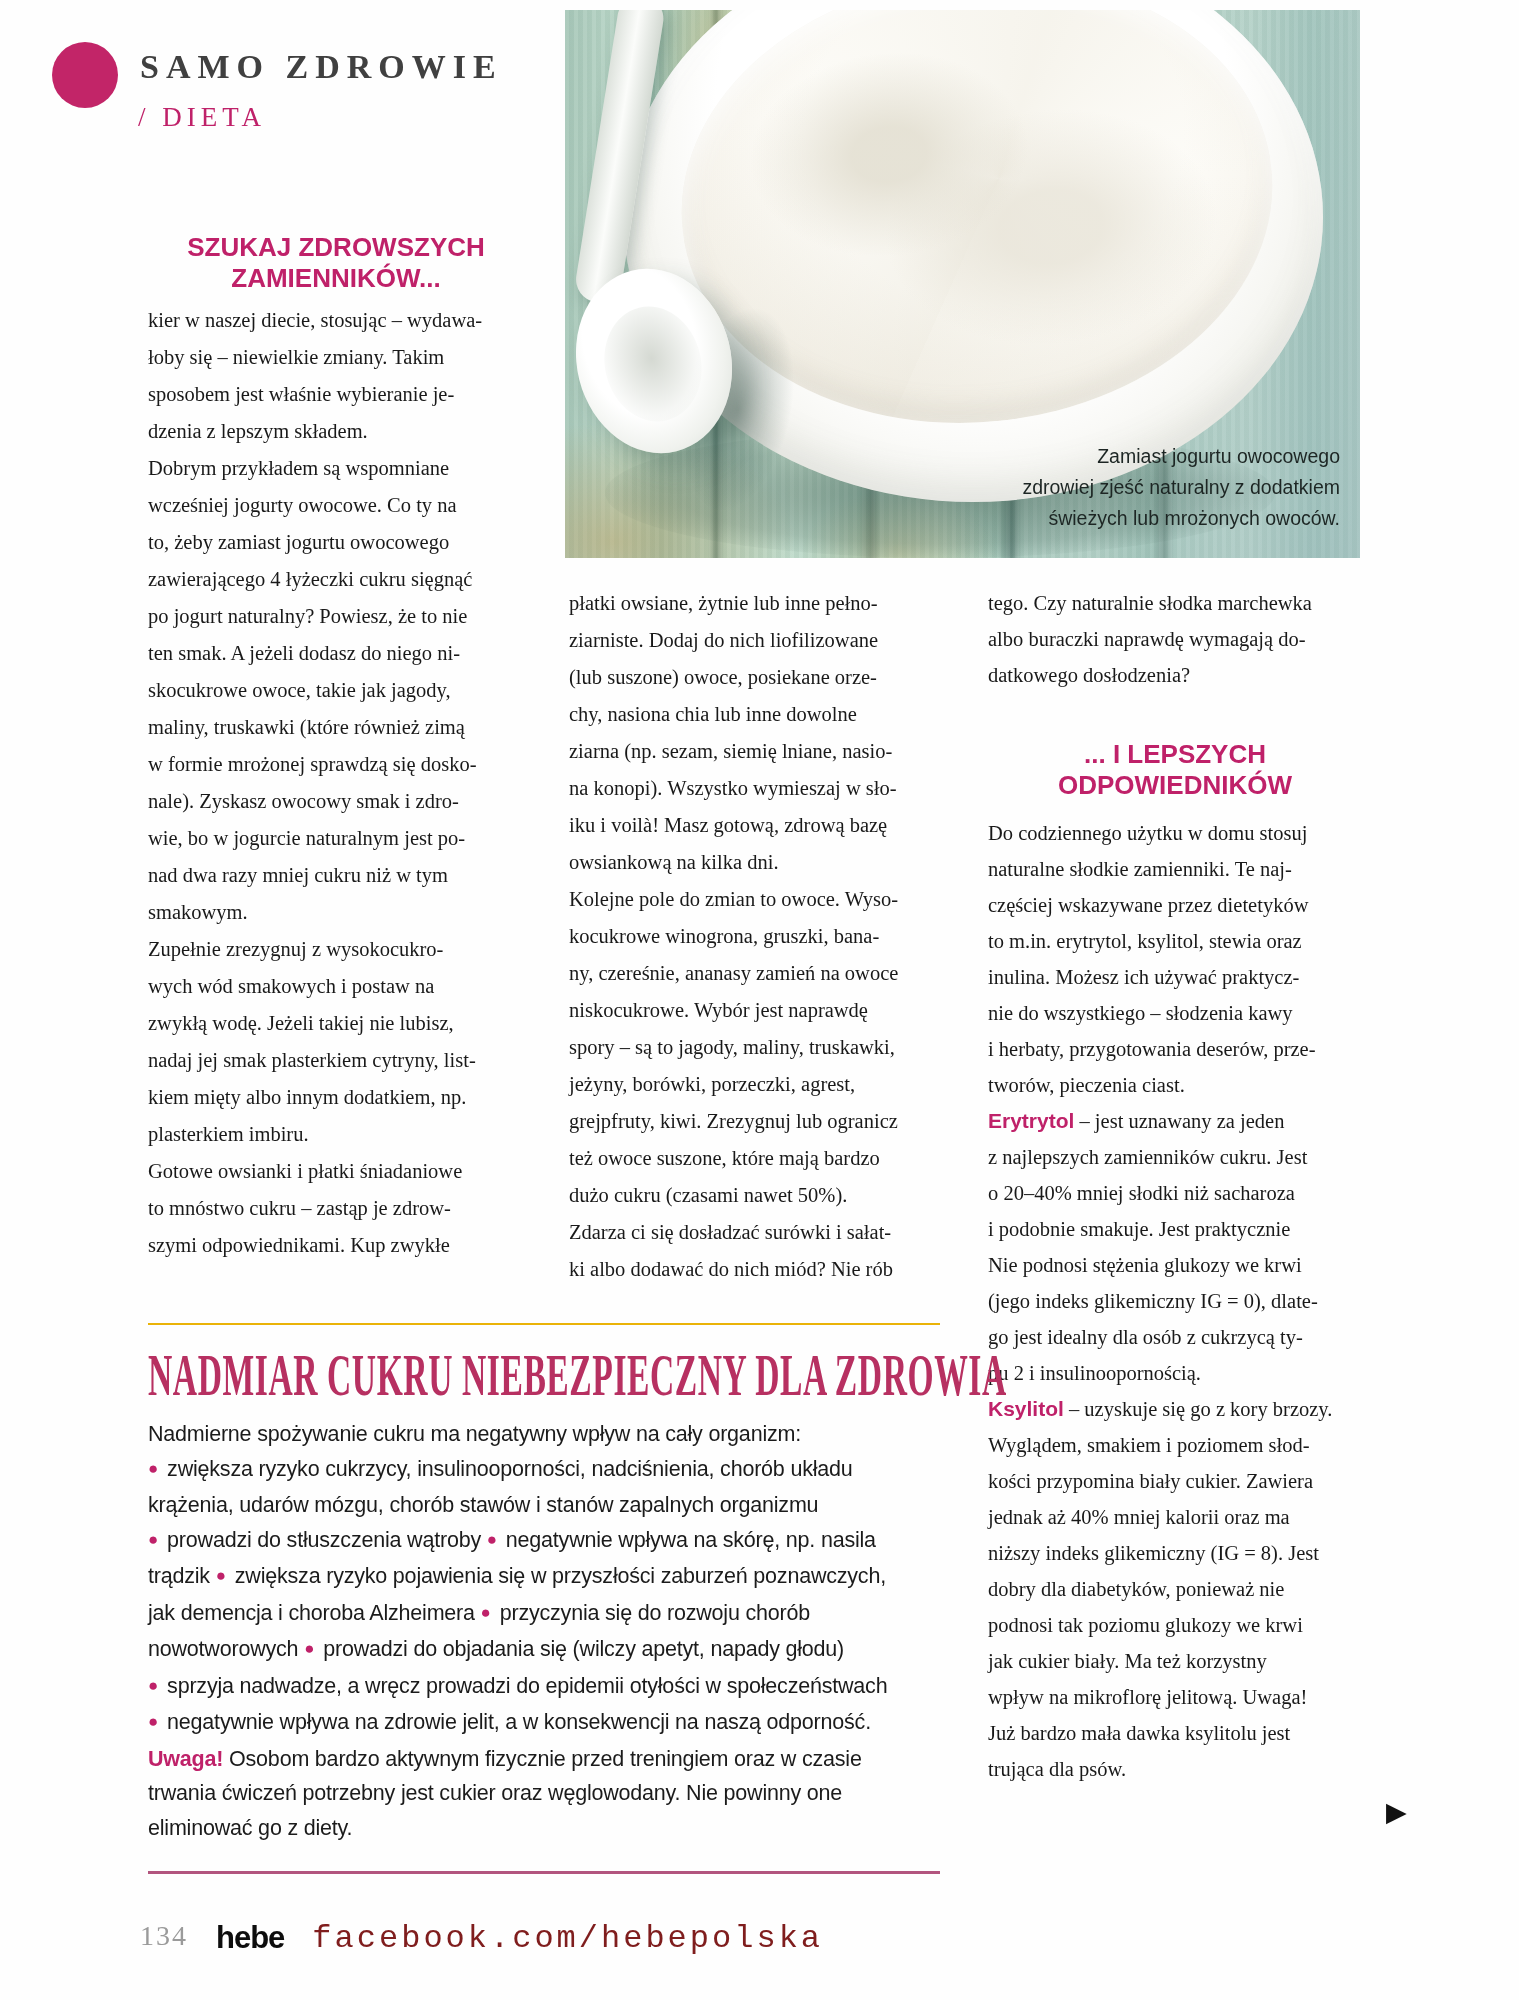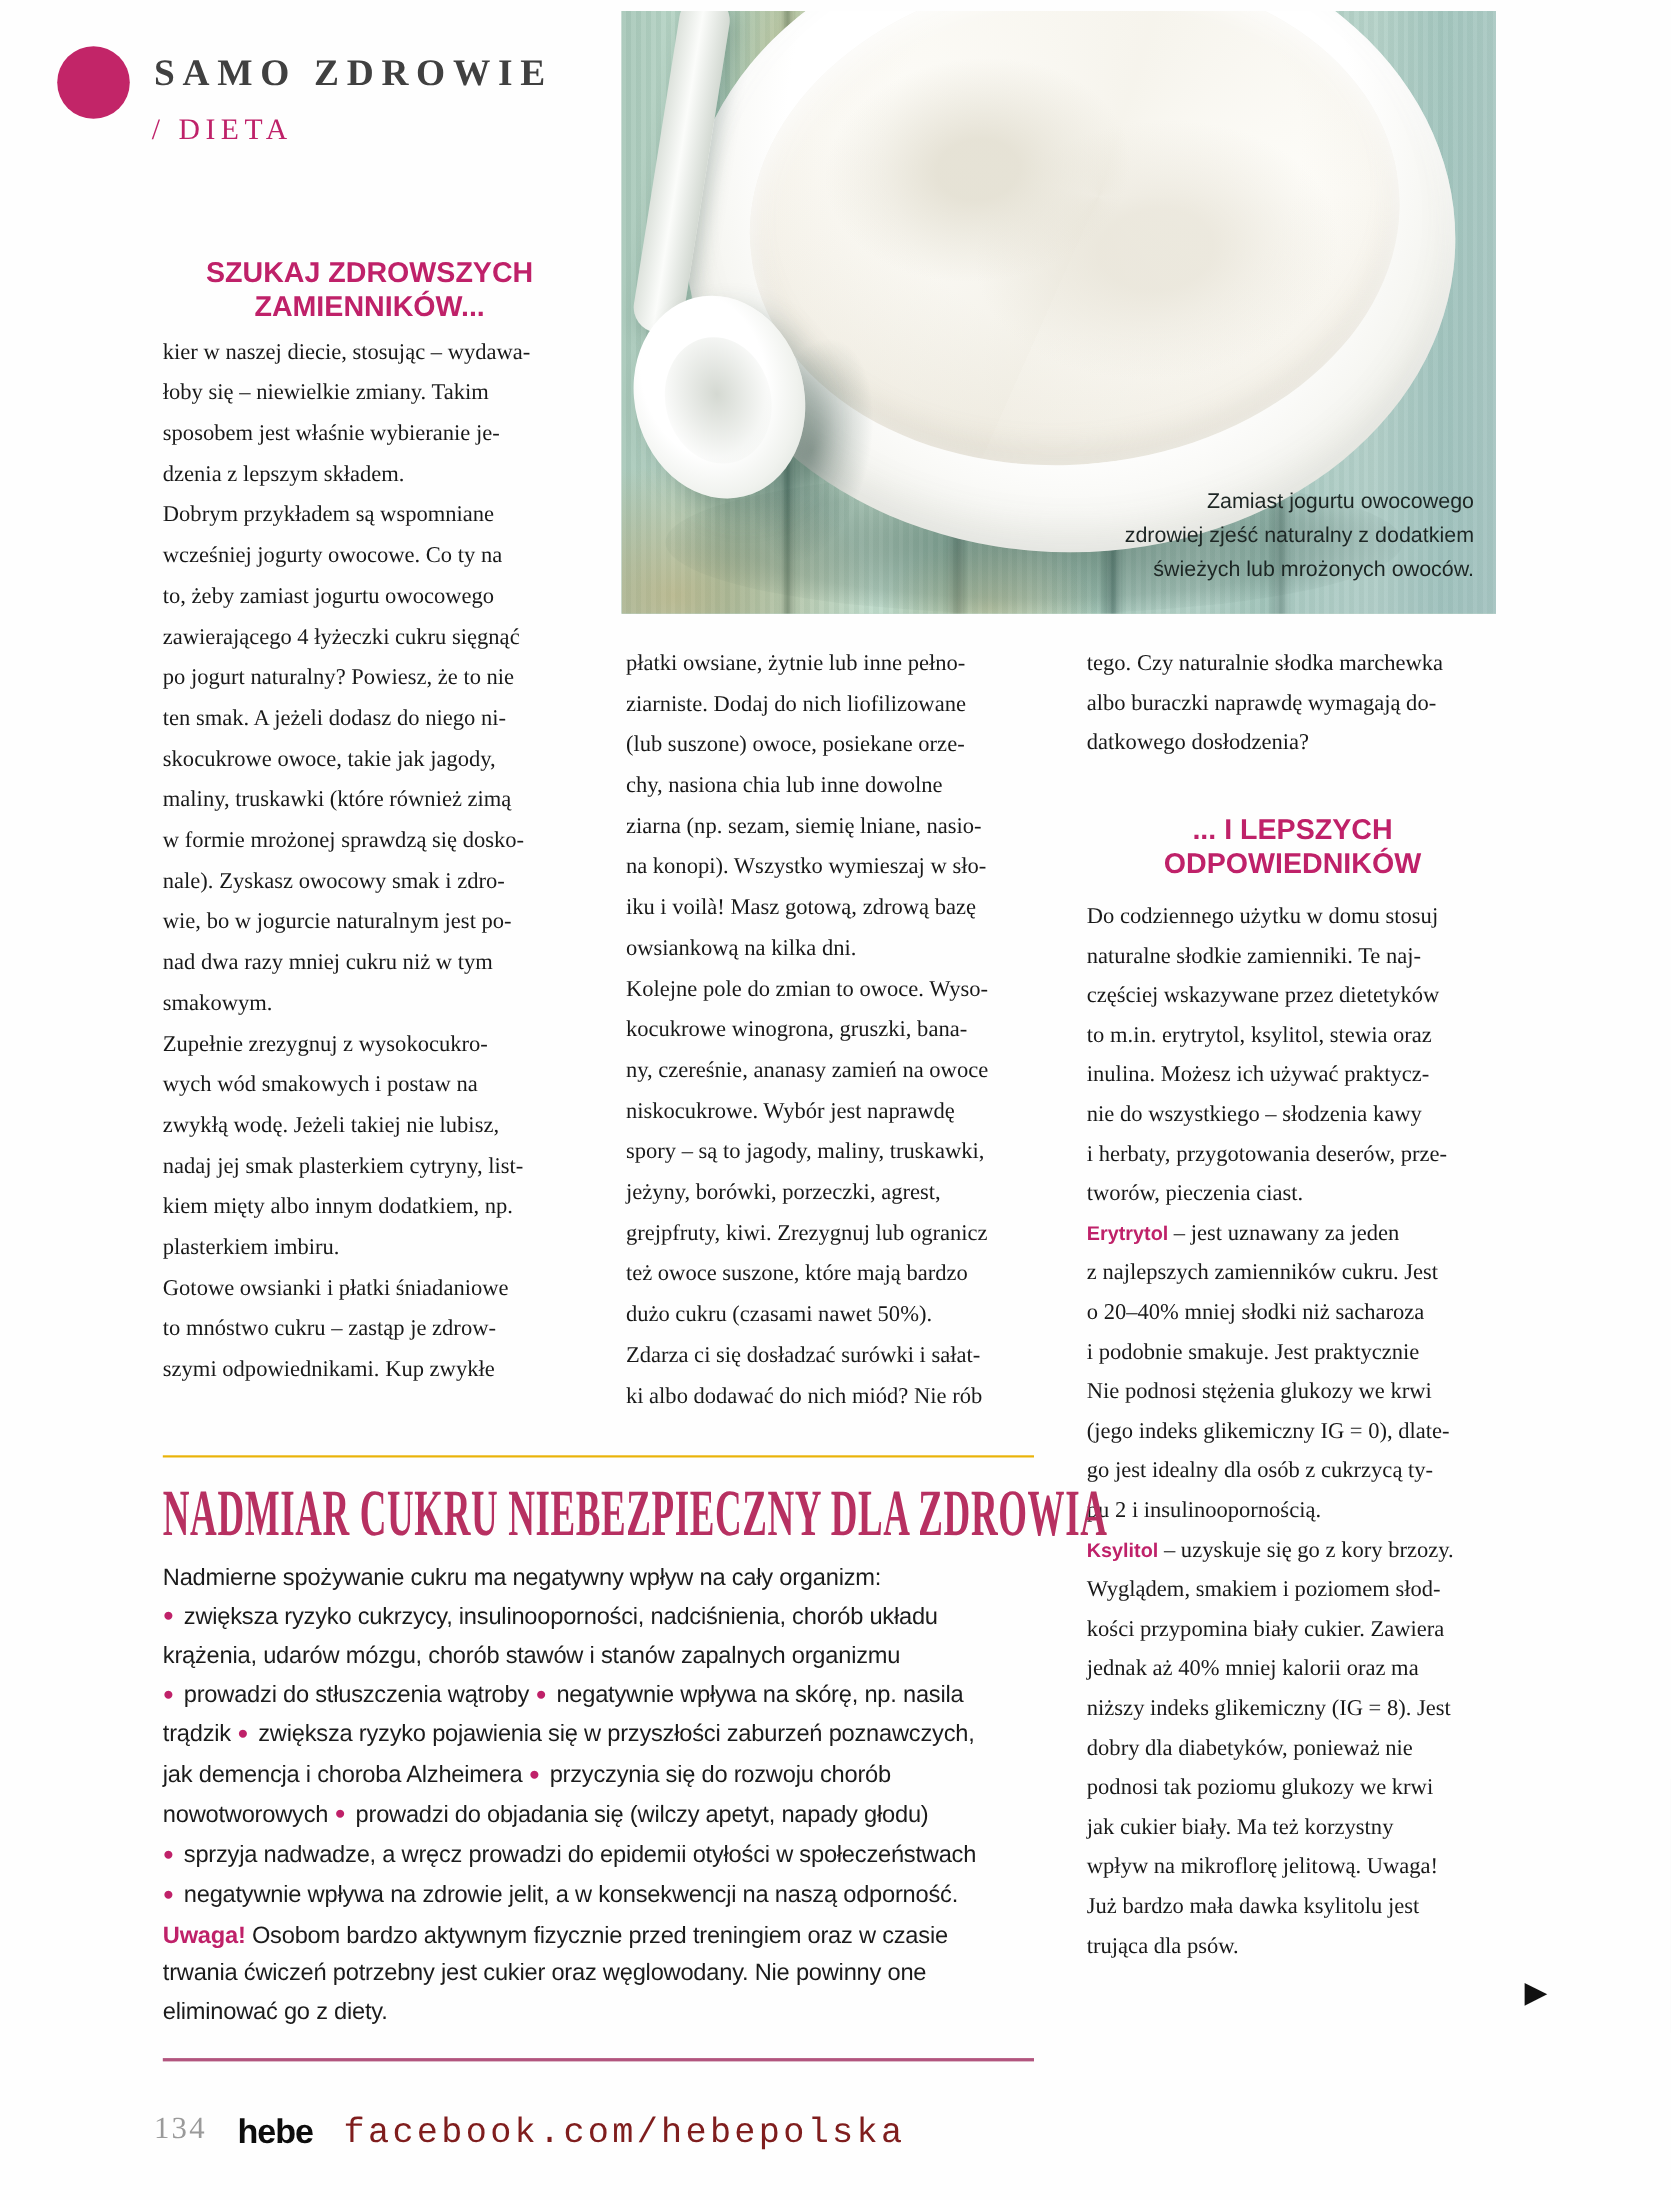--- a/index.html
+++ b/index.html
@@ -49,21 +49,21 @@
     background:radial-gradient(ellipse at 50% 45%,rgba(205,210,202,.85),rgba(230,233,228,.4) 60%,transparent 80%);}
   .caption{position:absolute;right:20px;bottom:24px;text-align:right;white-space:pre-line;
     font-family:"Liberation Sans",sans-serif;font-size:19.5px;line-height:31px;color:#1d2624;}
   
   .col{position:absolute;}
   .col-head{font-family:"Liberation Sans",sans-serif;font-weight:bold;color:#bf2169;font-size:26px;line-height:31px;text-align:center;white-space:pre-line;}
   .body-lines .t-line{font-size:20.5px;line-height:37px;color:#191919;}
   .col3 .t-line{line-height:36px;}
   .col1-body{margin-top:8px;}
   .col-subhead{font-family:"Liberation Sans",sans-serif;font-weight:bold;color:#bf2169;font-size:26px;line-height:31px;text-align:center;white-space:pre-line;margin:46px 0 14px 0;}
-  .lead-word{font-family:"Liberation Sans",sans-serif;font-weight:bold;color:#bf2169;font-size:18px;}
+  .lead-word{font-family:"Liberation Sans",sans-serif;font-weight:bold;color:#bf2169;font-size:21px;}
   
   .danger-box{position:absolute;left:148px;top:1323px;width:792px;border-top:2px solid #eab308;border-bottom:3px solid #b2557e;padding:20px 0 26px 0;}
   .danger-title{display:inline-block;transform:scaleX(.56);transform-origin:left center;white-space:nowrap;
     font-family:"Liberation Serif",serif;font-weight:bold;font-size:60px;line-height:60px;letter-spacing:1px;color:#b73061;}
   .danger-body{margin-top:12px;}
   .box-line{font-family:"Liberation Sans",sans-serif;font-size:21.5px;line-height:34.5px;color:#1b1b1b;letter-spacing:-0.2px;}
   .bx-bullet{color:#bf2169;font-size:17px;margin-right:9px;position:relative;top:-2px;}
   .bx-label{color:#bf2169;font-weight:bold;}
   
   .cont-arrow{position:absolute;left:1386px;top:1796px;font-size:27px;color:#111;font-family:"DejaVu Sans",sans-serif;}

